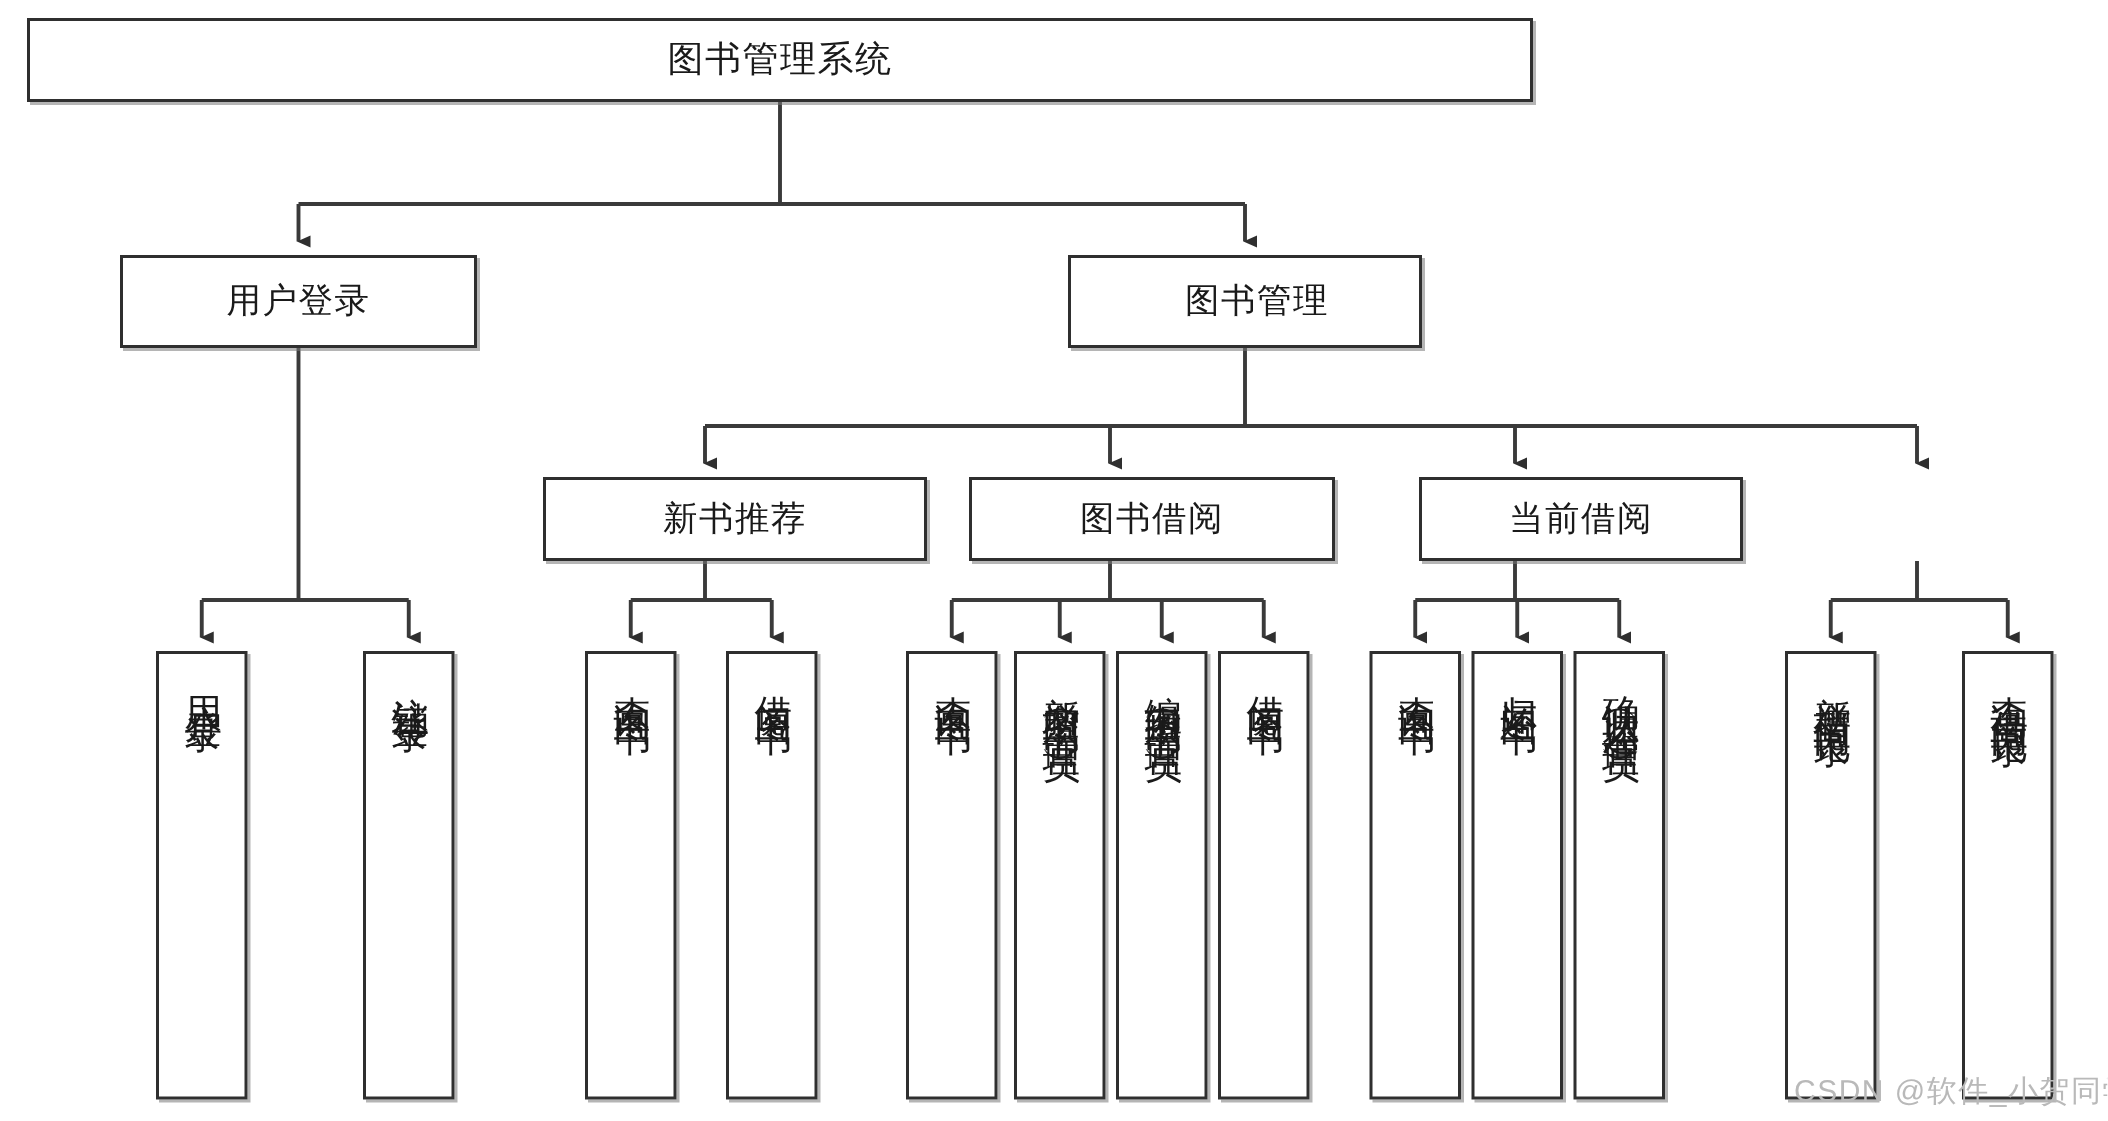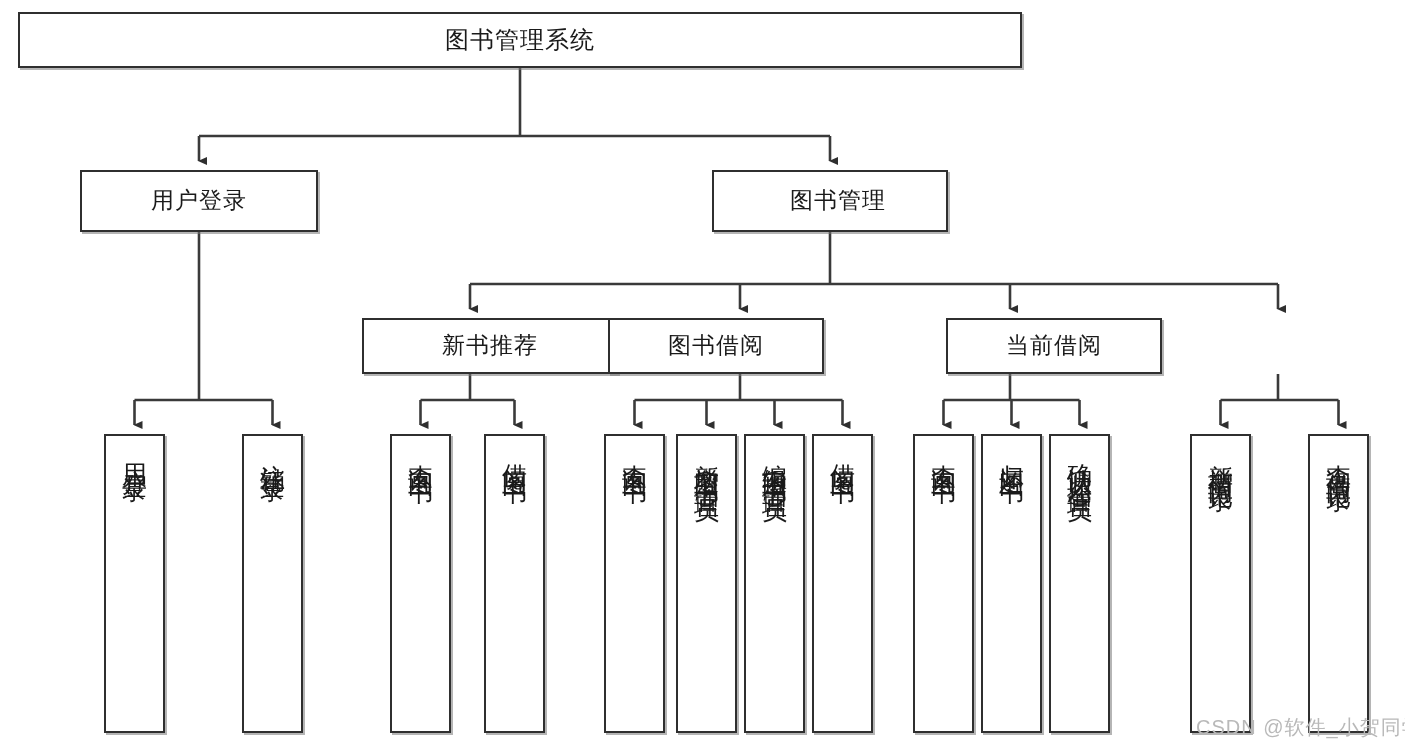--- a/index.html
+++ b/index.html
@@ -122,21 +122,21 @@
   <div class="node horizontal" id="n-l2_user_login" style="left: 80px; top: 170px; width: 238px; height: 62px;">
     <span class="label">用户登录</span>
   </div>
   <div class="node horizontal" id="n-l2_book_manage" style="left: 712px; top: 170px; width: 236px; height: 62px; padding-left: 16px;">
     <span class="label">图书管理</span>
   </div>
 
   <div class="node horizontal" id="n-l3_new_book" style="left: 362px; top: 318px; width: 256px; height: 56px;">
     <span class="label">新书推荐</span>
   </div>
-  <div class="node horizontal" id="n-l3_borrow" style="left: 608px; top: 318px; width: 216px; height: 56px;">
+  <div class="node horizontal" id="n-l3_borrow" style="left: 646px; top: 318px; width: 244px; height: 56px;">
     <span class="label">图书借阅</span>
   </div>
   <div class="node horizontal" id="n-l3_current" style="left: 902px; top: 318px; width: 216px; height: 56px; margin-left: 44px;">
     <span class="label">当前借阅</span>
   </div>
 
   <div class="node vertical" id="n-leaf_user_login" style="left: 104px; top: 434px; width: 61px; height: 299px;">
     <span class="label">用户登录</span>
   </div>
   <div class="node vertical" id="n-leaf_logout" style="left: 242px; top: 434px; width: 61px; height: 299px;">

